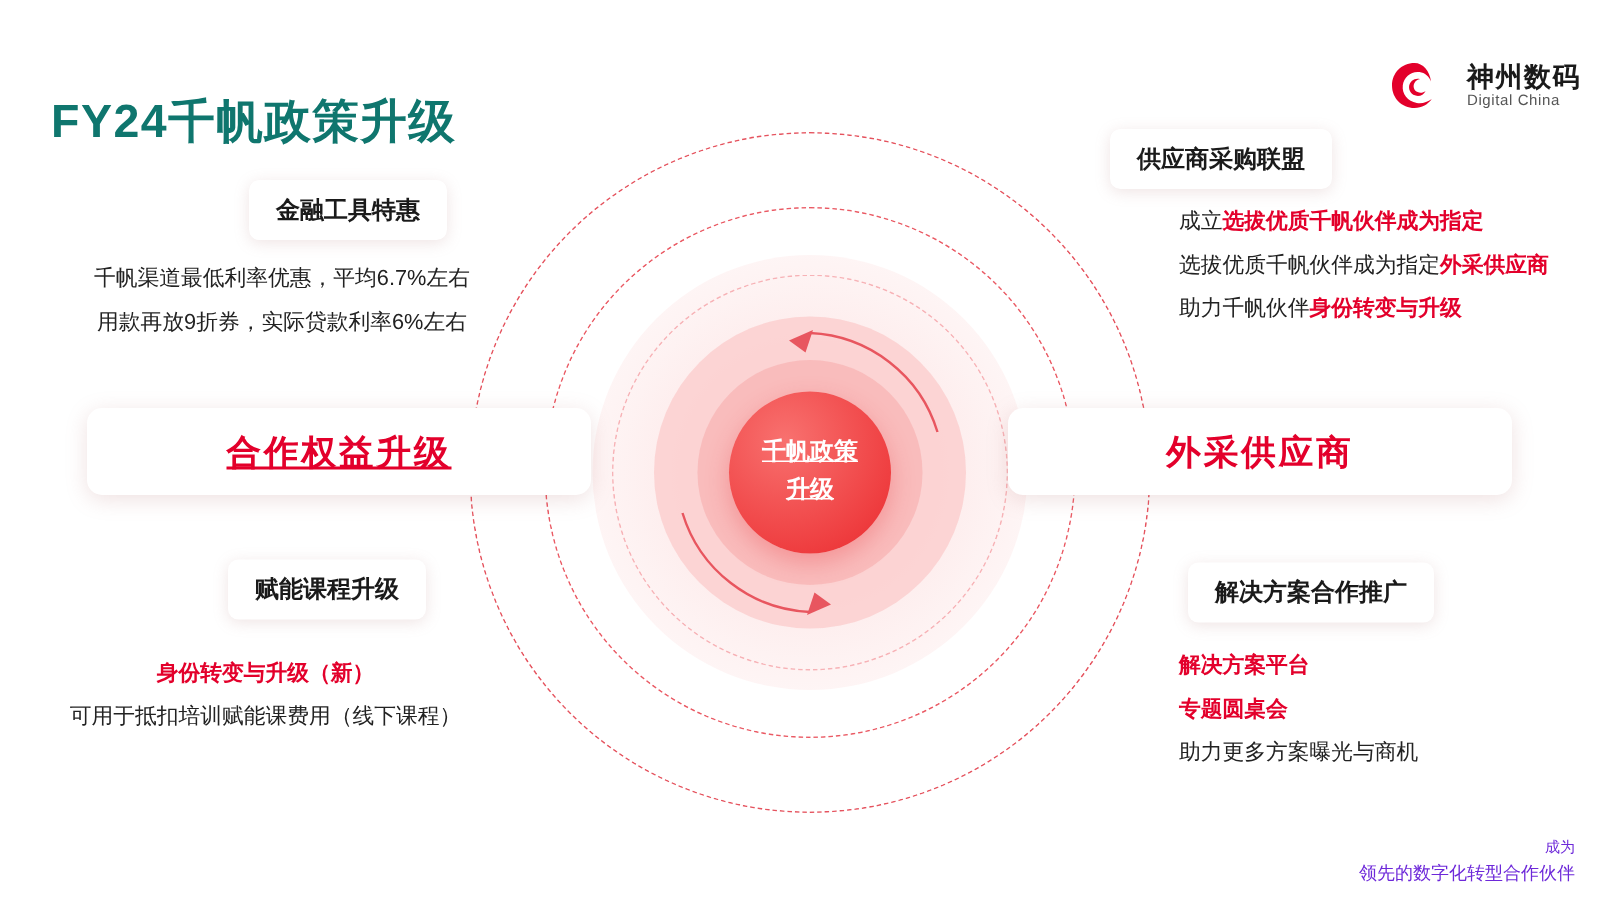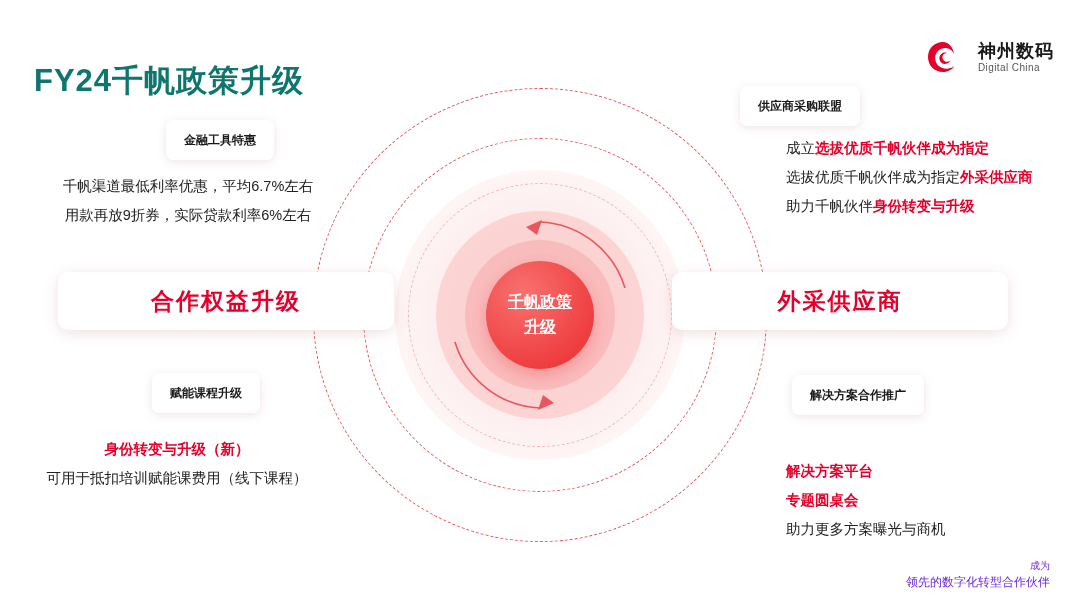--- a/index.html
+++ b/index.html
@@ -139,38 +139,39 @@
     justify-content: center;
     font-size: 23px;
     font-weight: bold;
     color: #e3002b;
     letter-spacing: 2px;
   }
   .pill-left {
     left: 58px;
     top: 272px;
     width: 336px;
+    text-decoration: underline;
   }
   .pill-right {
     left: 672px;
     top: 272px;
     width: 336px;
   }
 
   
   .chip {
     position: absolute;
     height: 40px;
     border-radius: 7px;
     background: #ffffff;
     box-shadow: 0 2px 10px rgba(180,130,130,.22);
     display: flex;
     align-items: center;
     justify-content: center;
-    font-size: 12px;
+    font-size: 16px;
     font-weight: bold;
     color: #1a1a1a;
     padding: 0 18px;
     white-space: nowrap;
   }
 
   .chip-finance  { left: 166px; top: 120px; }
   .chip-course   { left: 152px; top: 373px; }
   .chip-supply   { left: 740px; top:  86px; }
   .chip-solution { left: 792px; top: 375px; }
@@ -188,21 +189,21 @@
   .line.red {
     color: #e3002b;
     font-weight: bold;
   }
   .line.center { text-align: center; }
   .em { color: #e3002b; font-weight: bold; }
 
   .blk-finance   { left: 38px;  top: 172px; text-align: center; width: 300px; }
   .blk-course    { left: 22px;  top: 435px; text-align: center; width: 310px; }
   .blk-supply    { left: 786px; top: 134px; text-align: left; }
-  .blk-solution  { left: 786px; top: 430px; text-align: left; margin-top: 27px; }
+  .blk-solution  { left: 786px; top: 430px; text-align: left; }
 
   
   .footer {
     position: absolute;
     right: 30px;
     bottom: 14px;
     text-align: right;
     color: #6d28d9;
     line-height: 1.5;
   }

